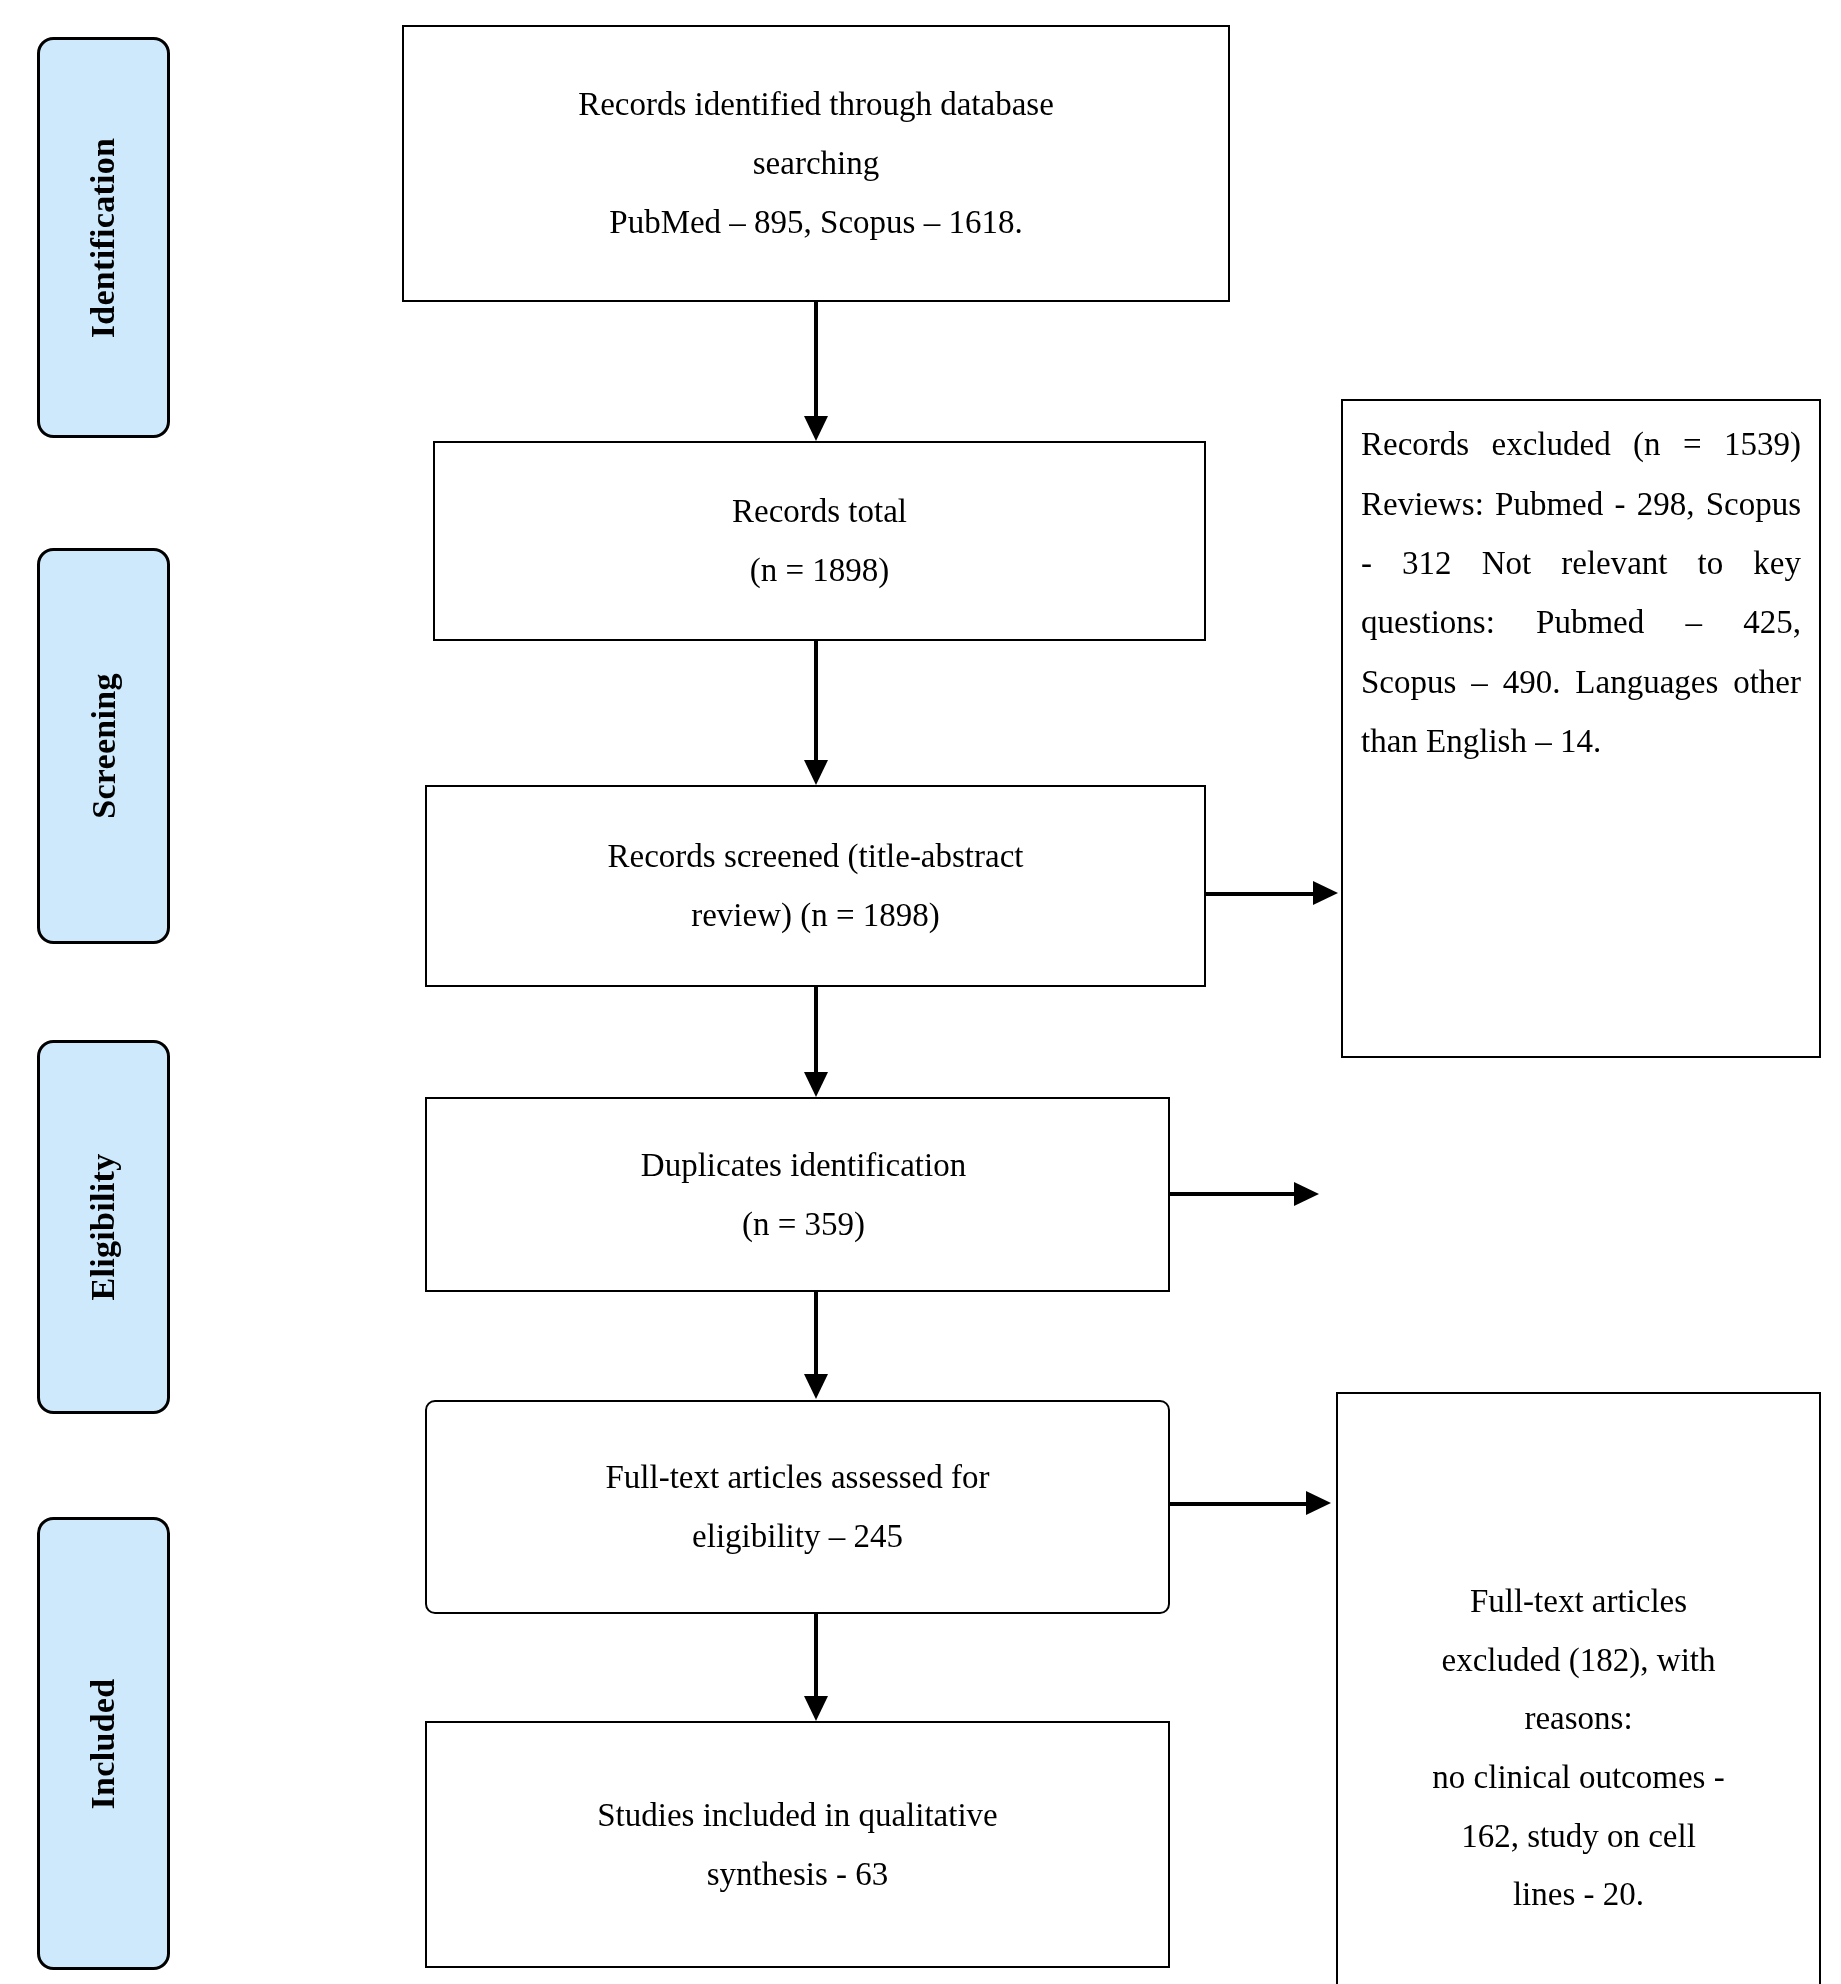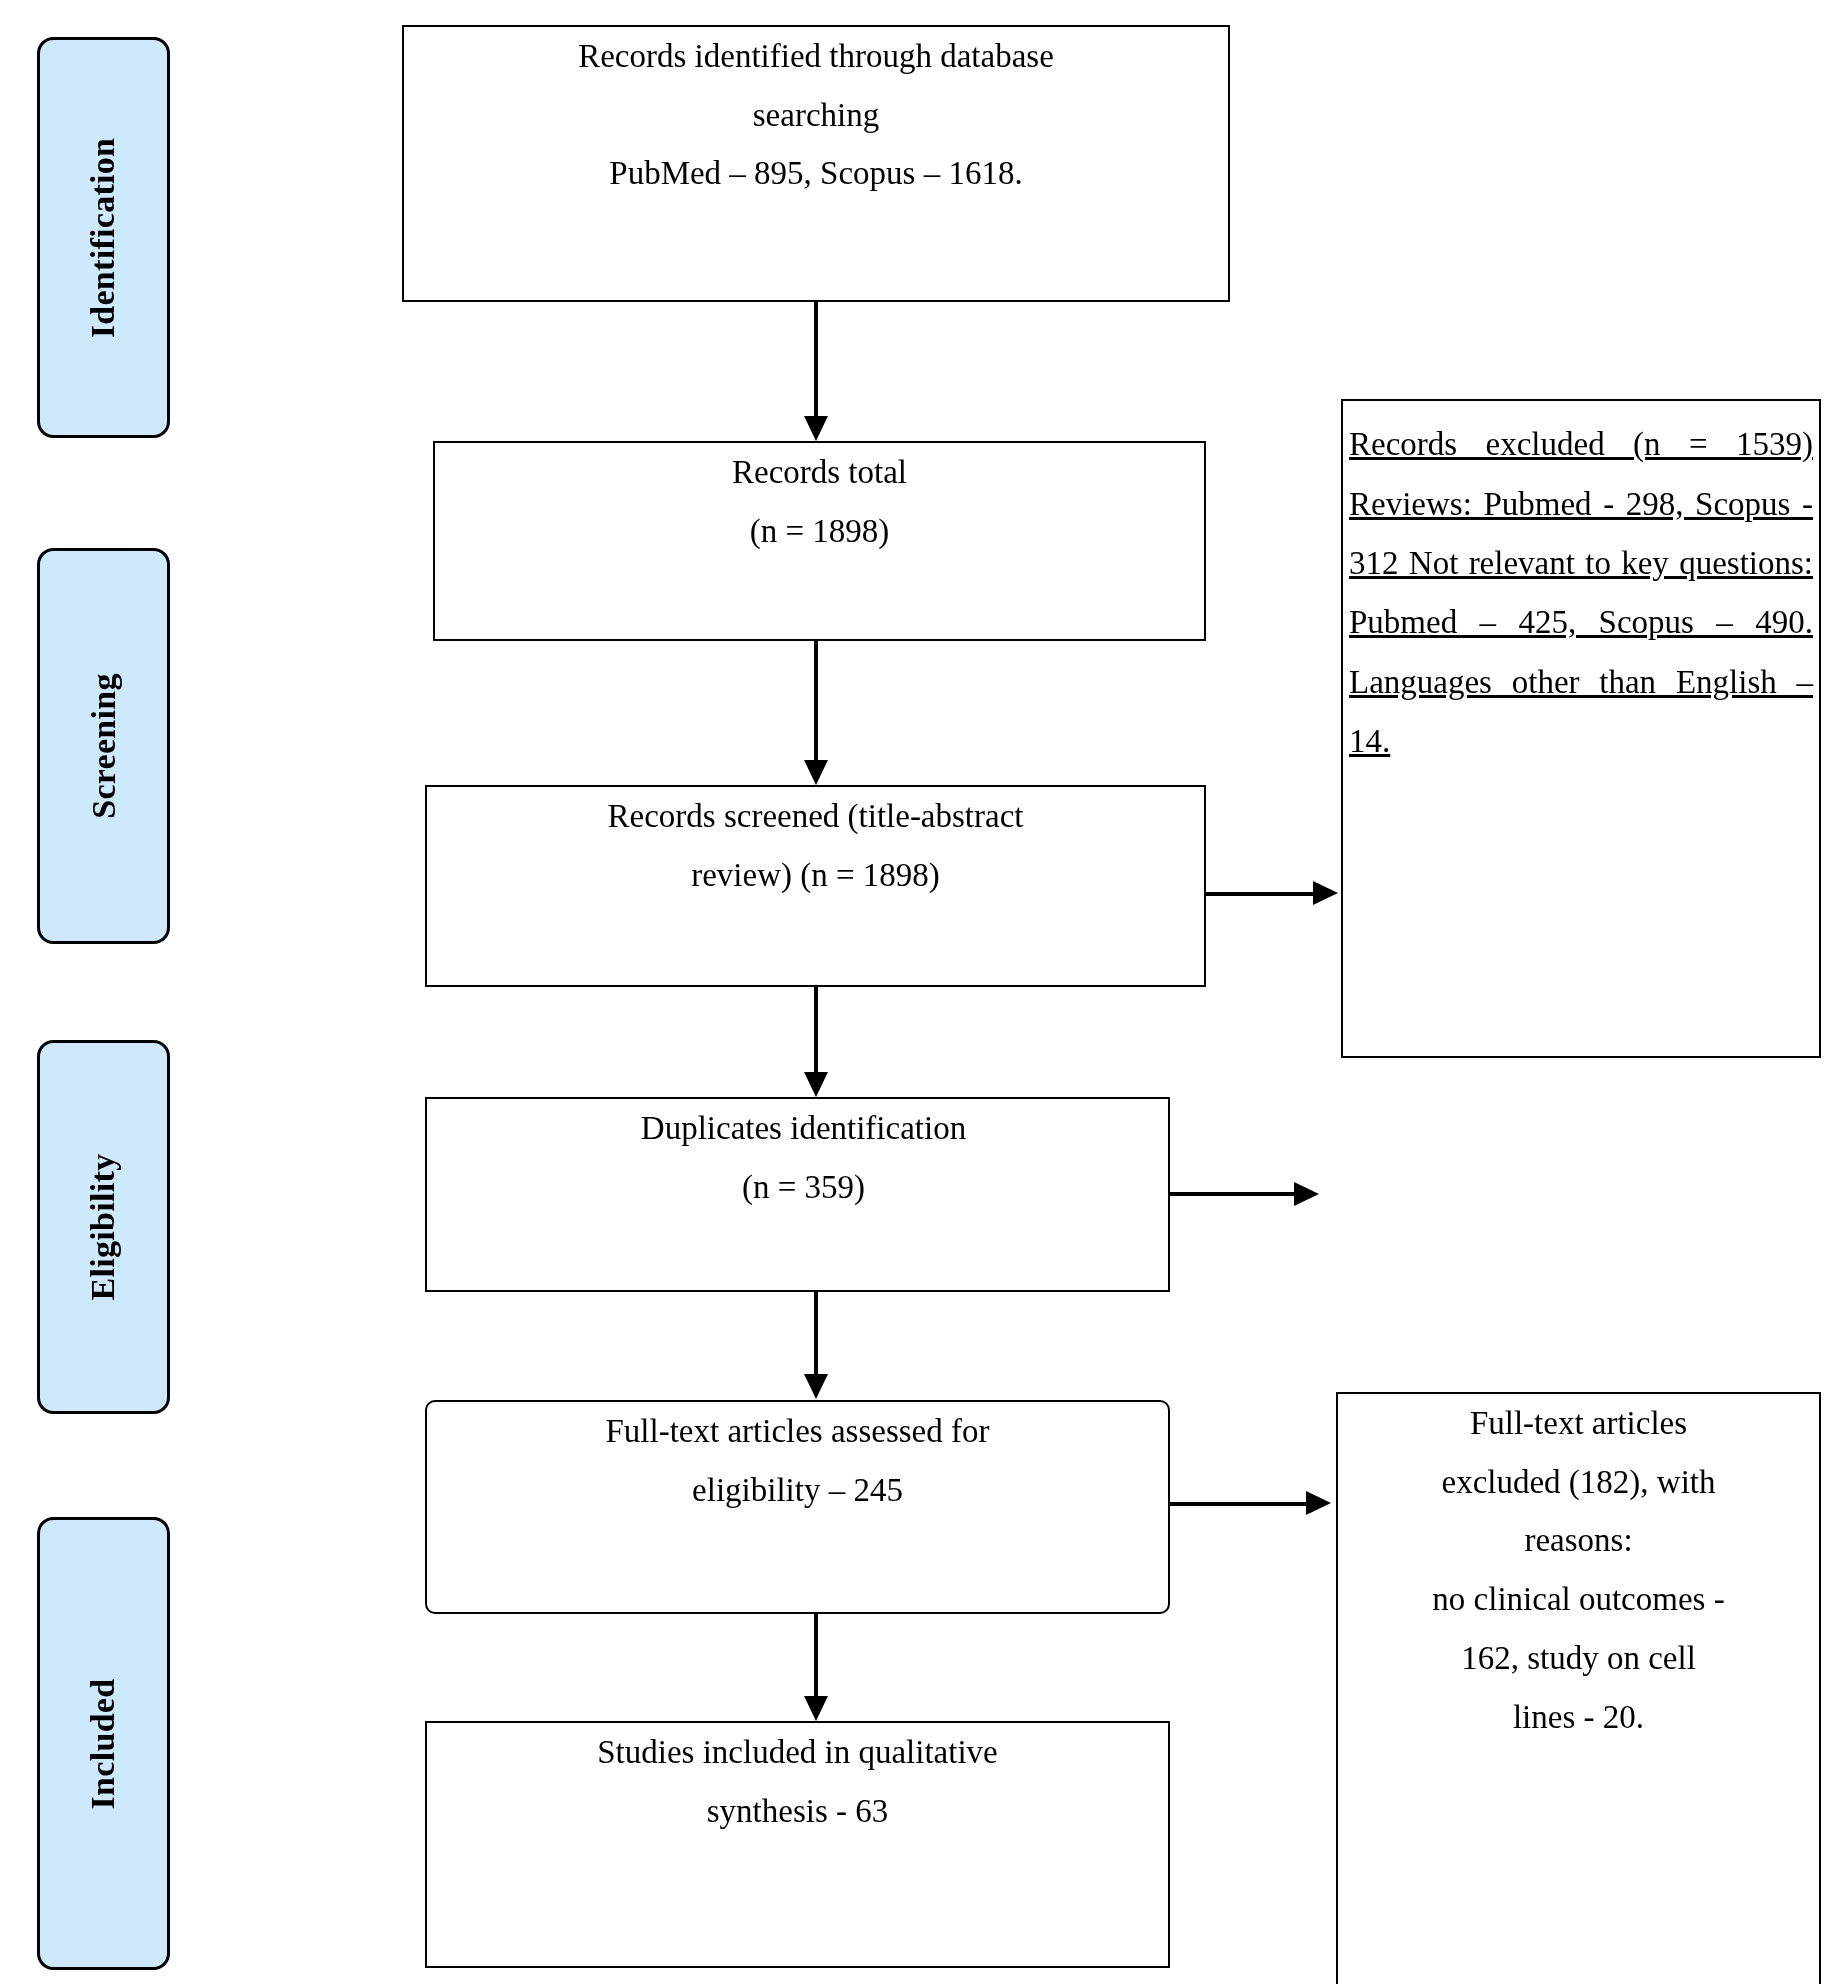--- a/index.html
+++ b/index.html
@@ -37,41 +37,41 @@
     letter-spacing: 0.3px;
   }
 
   
   .flow-box {
     position: absolute;
     box-sizing: border-box;
     background: #ffffff;
     border: 2.7px solid #000000;
     display: flex;
+    align-items: center;
     justify-content: center;
     overflow: hidden;
   }
   .flow-box.top-align {
     align-items: flex-start;
   }
   .box-text {
     font-size: 33px;
     line-height: 1.78;
     color: #000000;
     text-align: center;
     width: 100%;
     padding: 0 14.2px;
     box-sizing: border-box;
   }
   .box-text.justified {
     text-align: justify;
     text-align-last: left;
-    padding: 0 6px;
+    padding: 0 18px;
     line-height: 1.80;
-    text-decoration: underline;
   }
 
   
   .conn-v {
     position: absolute;
     background: #000000;
     width: 3.8px;
   }
   .conn-h {
     position: absolute;

